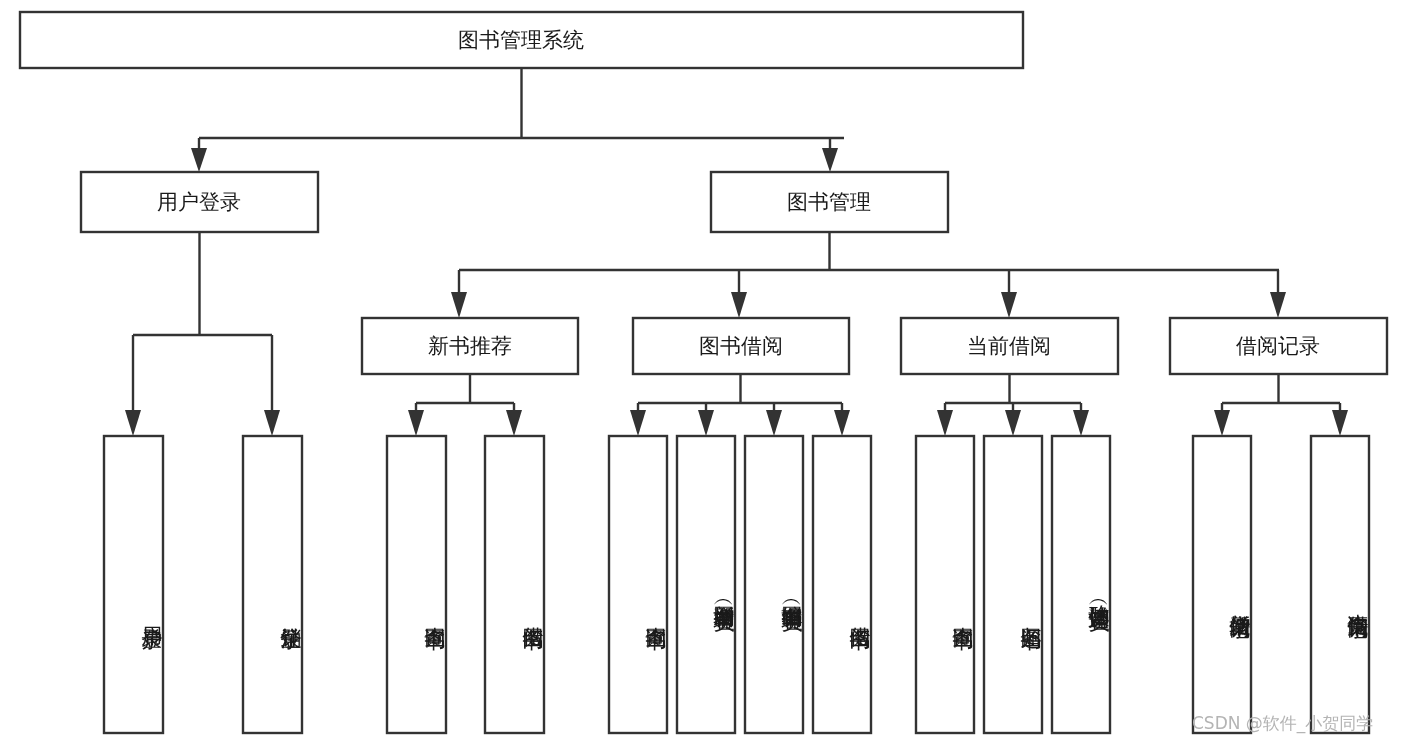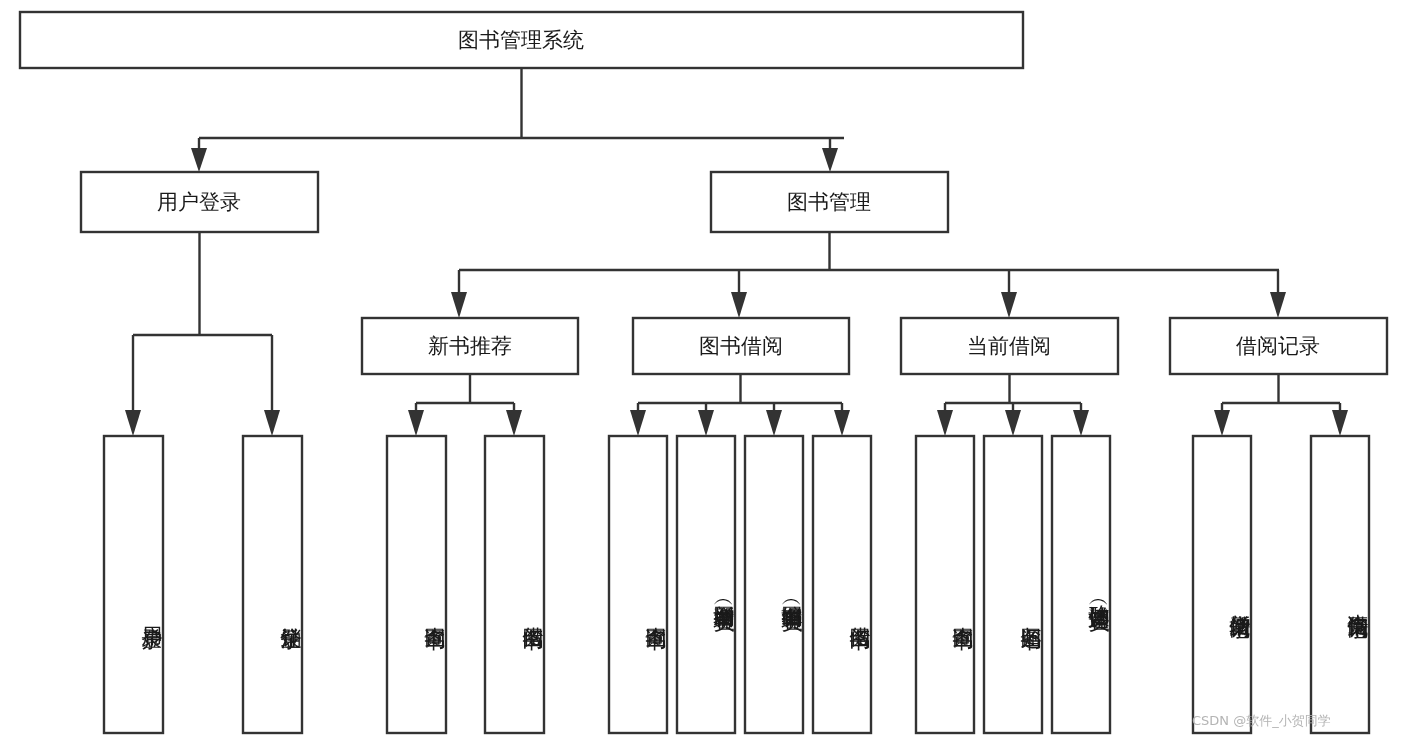--- a/index.html
+++ b/index.html
@@ -62,21 +62,21 @@
     white-space: nowrap;
     text-align: center;
     pointer-events: none;
     user-select: none;
   }
   #watermark {
     position: absolute;
     left: 1192px;
     top: 712px;
     font-family: "DejaVu Sans", "Liberation Sans", sans-serif;
-    font-size: 13px;
+    font-size: 17px;
     color: #b4b4b4;
     white-space: nowrap;
     user-select: none;
   }
 </style>
 </head>
 <body>
 
 <div id="diagram-root">
 

